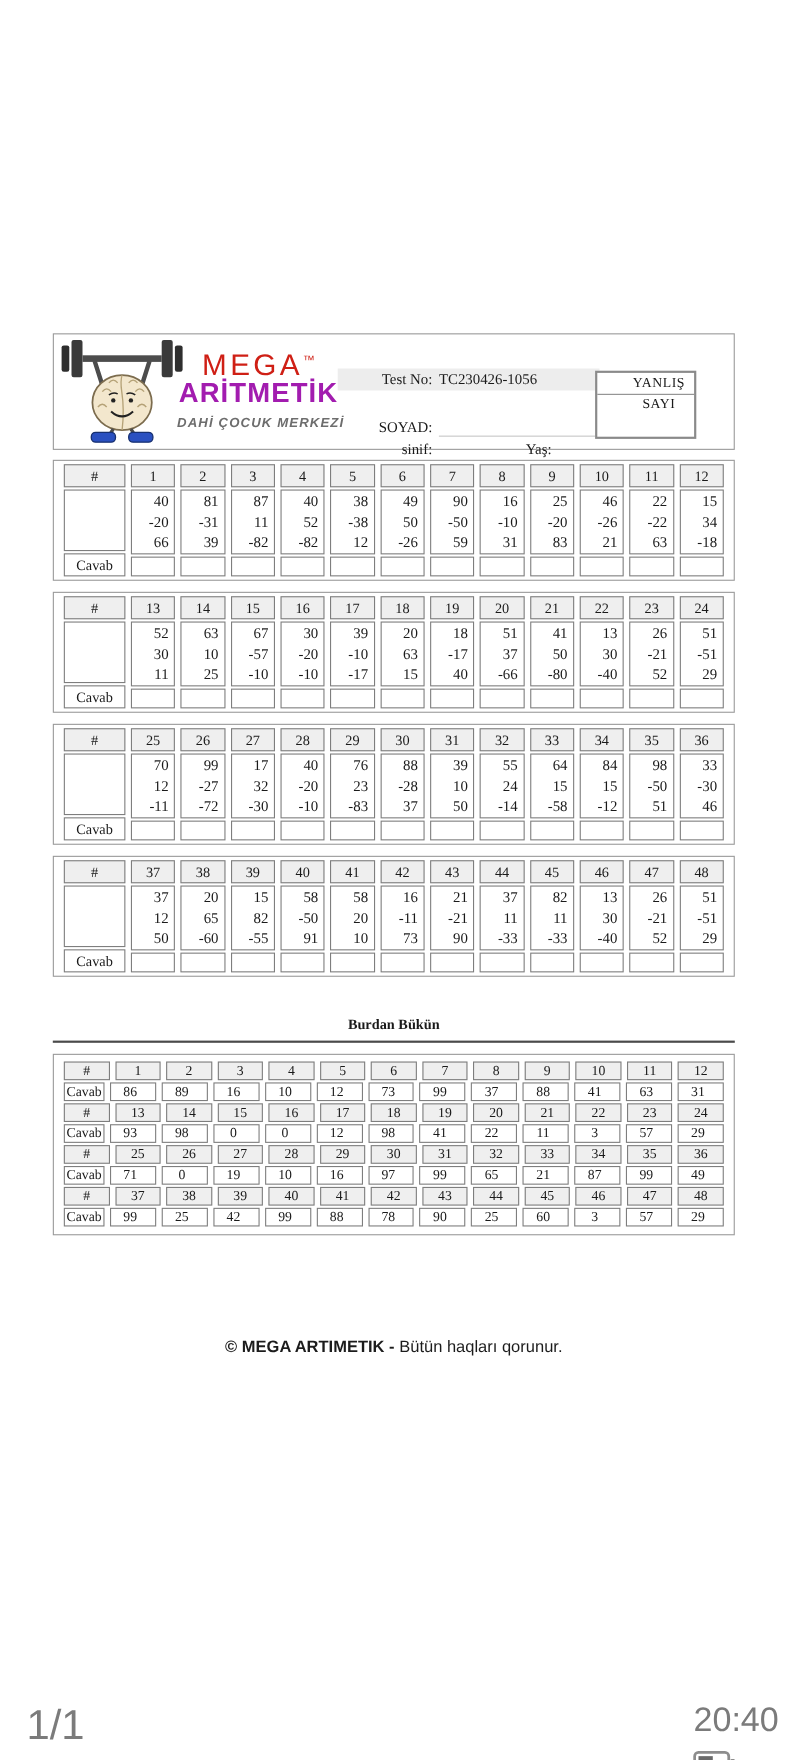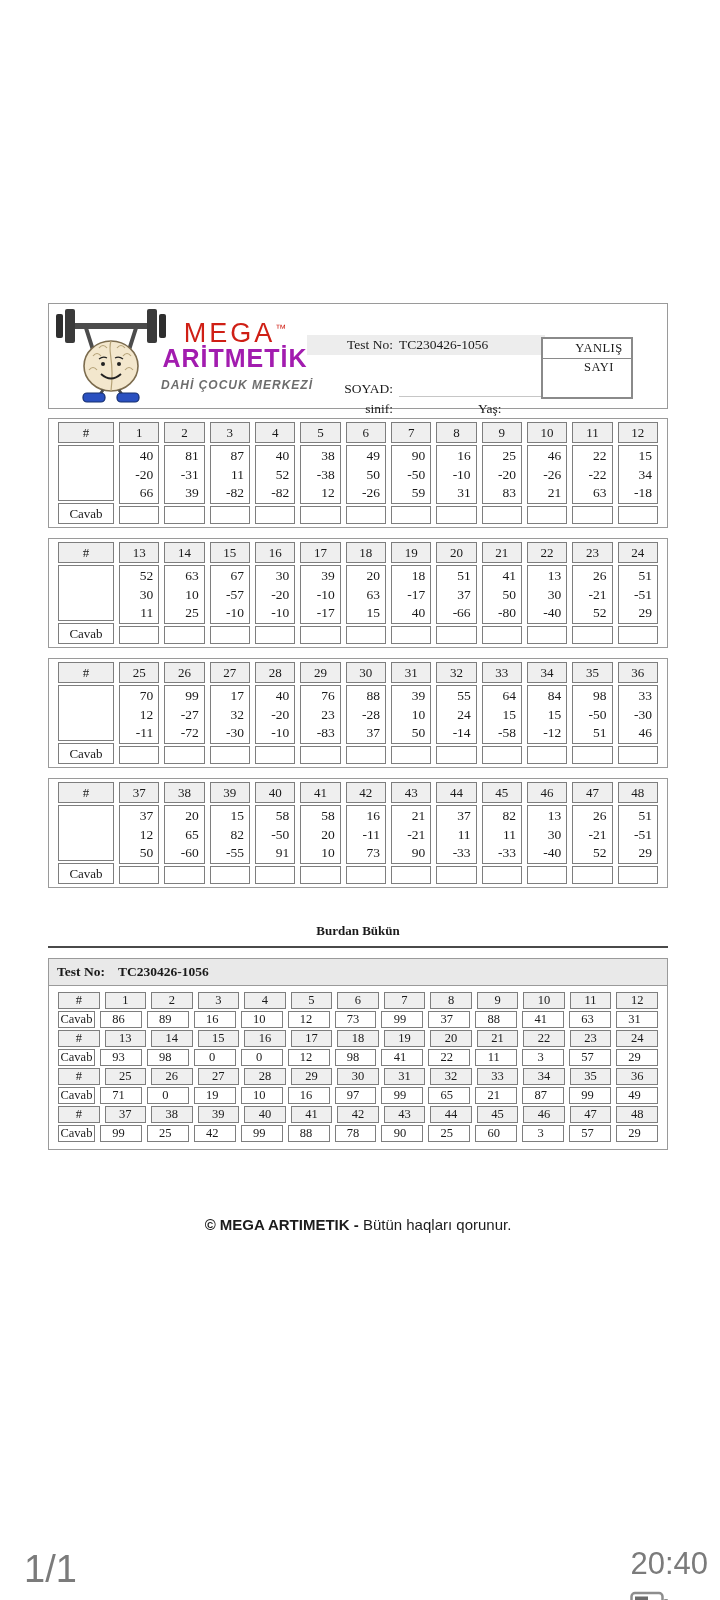--- a/index.html
+++ b/index.html
@@ -588,24 +588,20 @@
             </div>
             <div class="wfoot"></div>
           </div>
         </div>
       </div>
 
     <div class="fold-text">Burdan Bükün</div>
     <div class="fold-line"></div>
 
     <div class="answer-box">
-      <div class="answer-head">
-        <span class="ah-label">Test No:</span>
-        <span>TC230426-1056</span>
-      </div>
       <div class="answer-grid" id="answer-grid">
           <div class="arow hash">
             <div class="acell label">#</div>
             <div class="acell">1</div>
             <div class="acell">2</div>
             <div class="acell">3</div>
             <div class="acell">4</div>
             <div class="acell">5</div>
             <div class="acell">6</div>
             <div class="acell">7</div>

